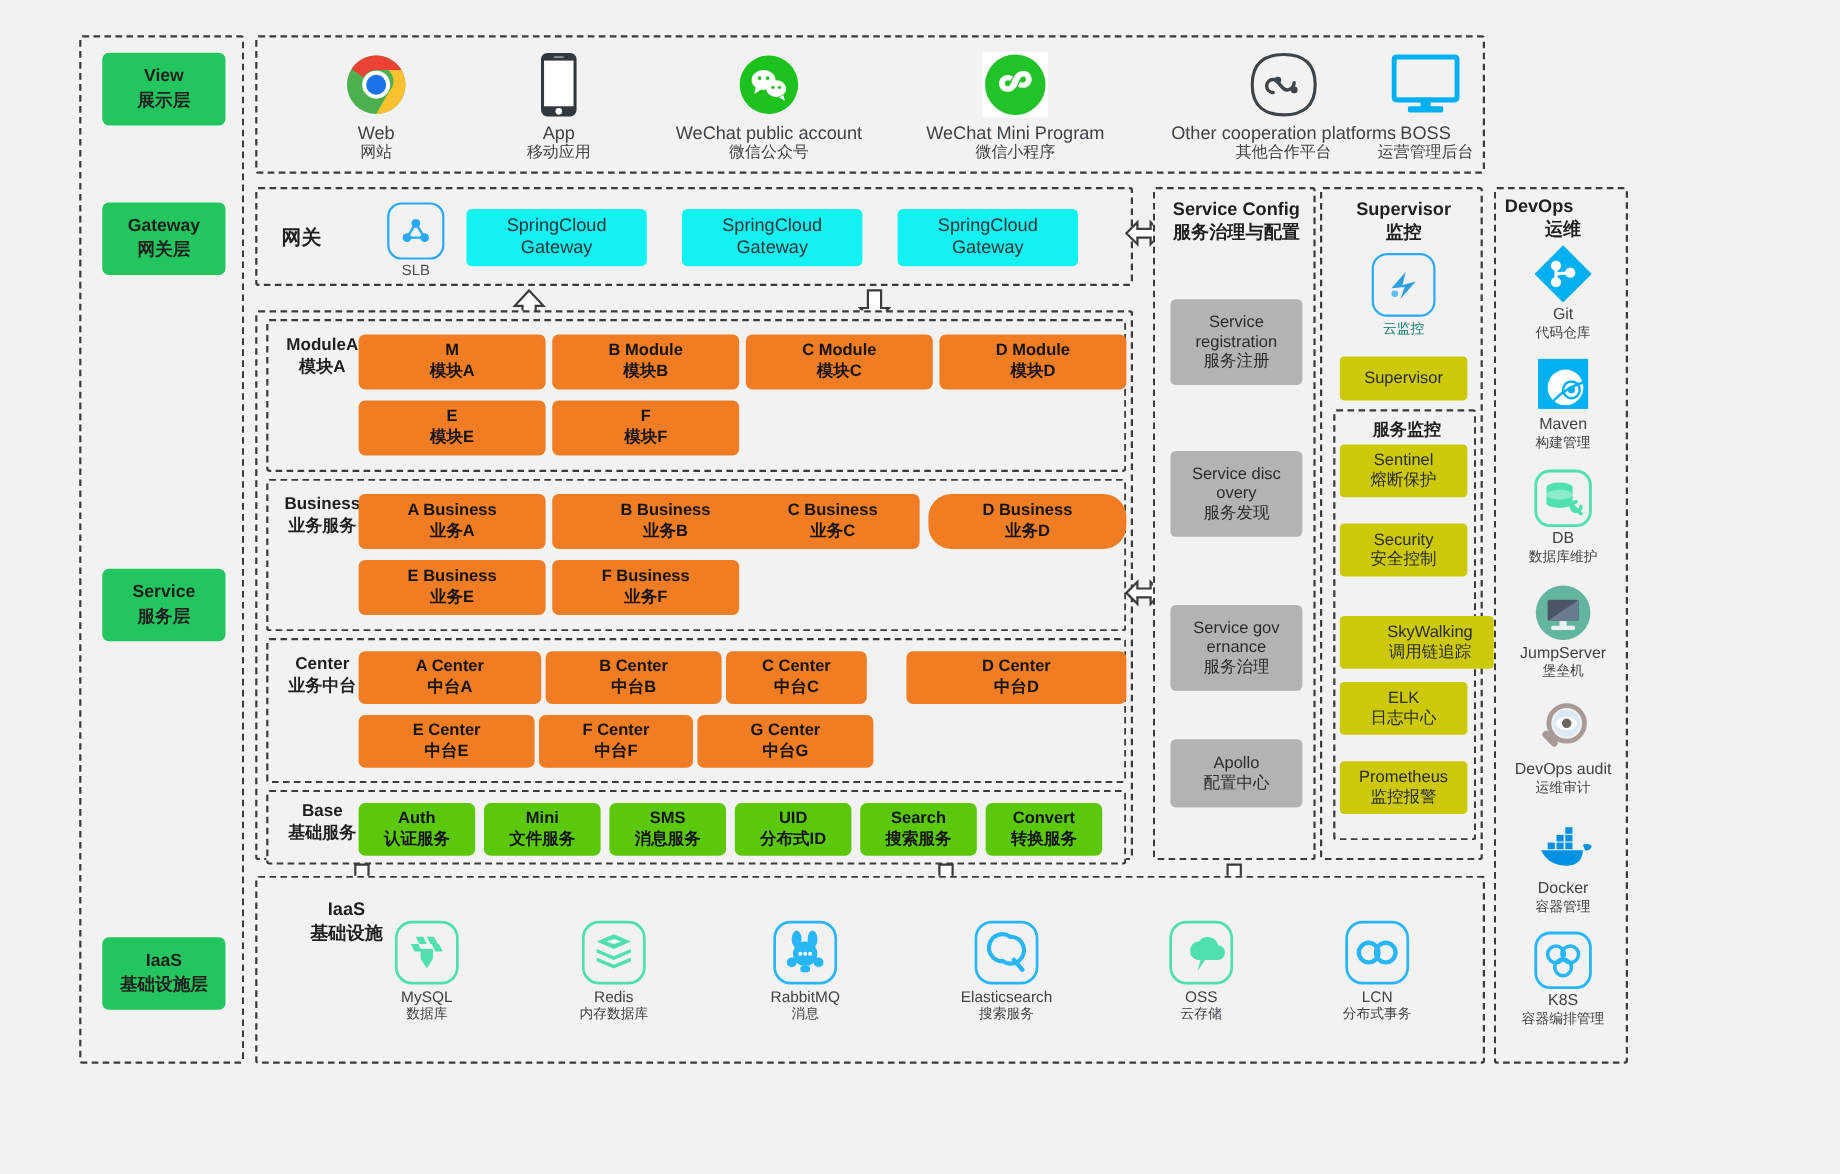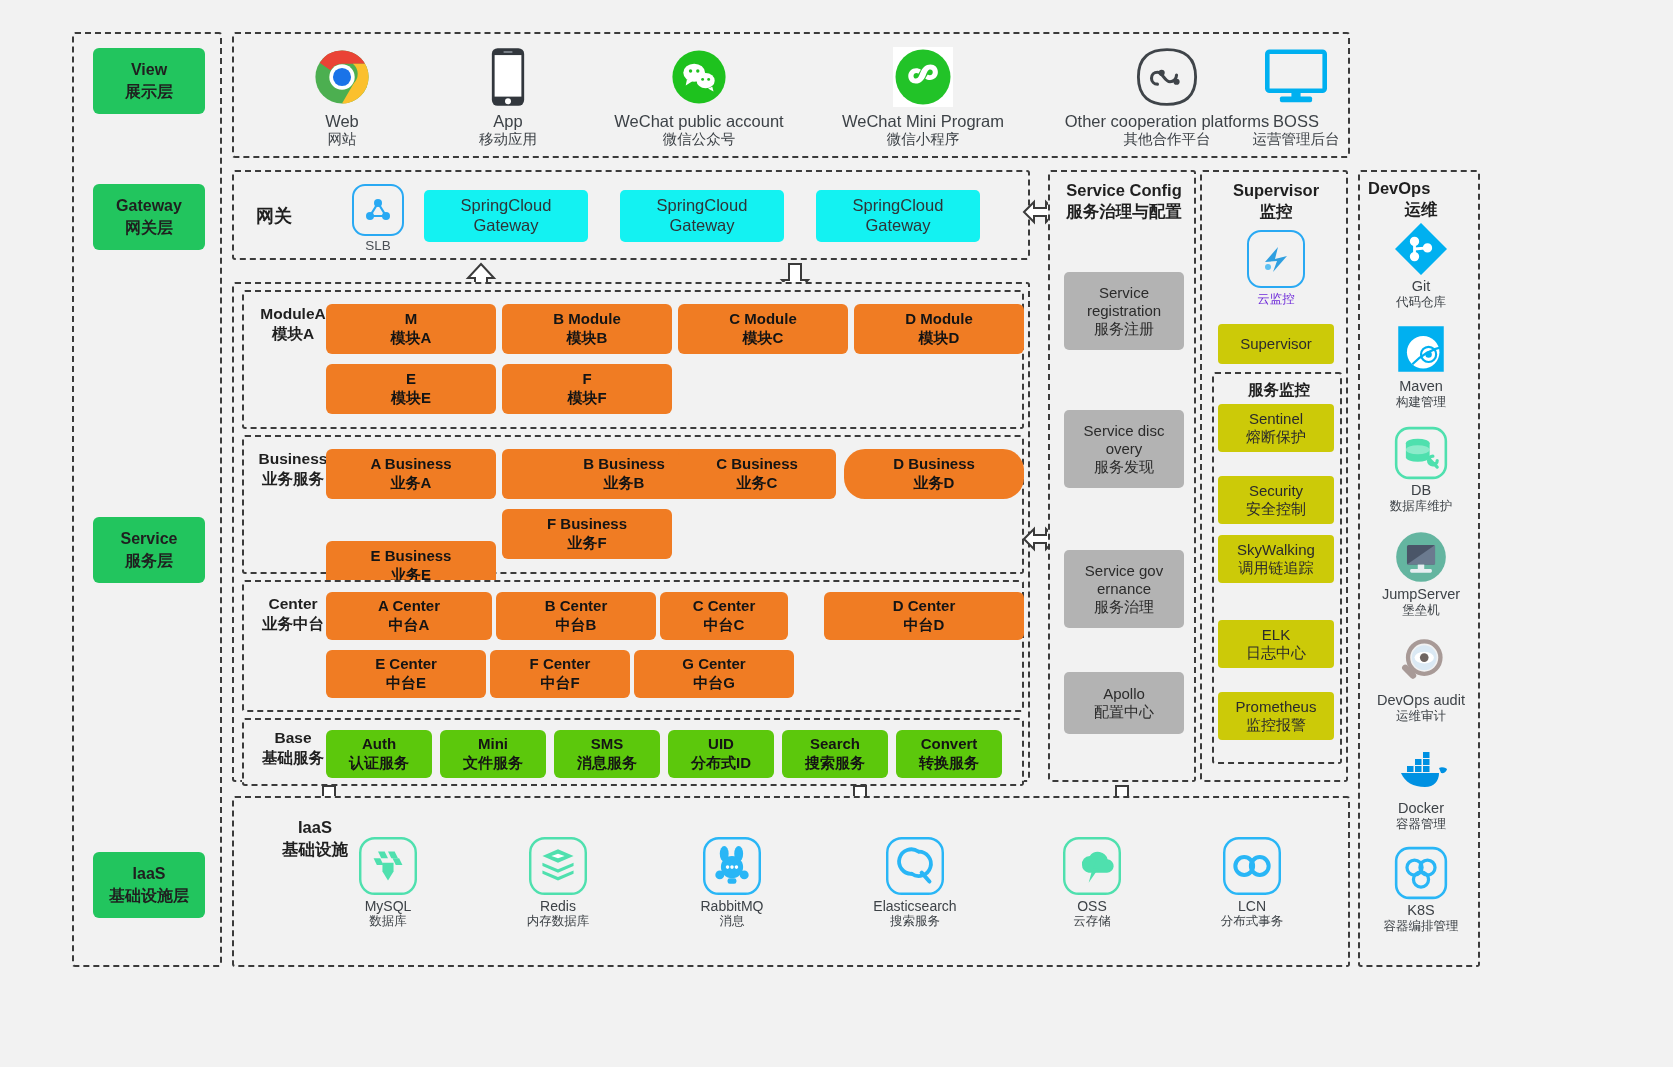--- a/index.html
+++ b/index.html
@@ -77,21 +77,21 @@
   .greybox{
     position:absolute;left:14px;width:120px;background:#b3b3b3;border-radius:5px;
     display:flex;flex-direction:column;align-items:center;justify-content:center;
     font-size:15px;color:#2b2b2b;line-height:1.22;text-align:center;
   }
 
   #sup-box{left:1200px;top:170px;width:148px;height:612px;}
   #sup-title{position:absolute;left:0;top:8px;width:148px;text-align:center;font-size:16.5px;font-weight:bold;color:#1f1f1f;line-height:1.3;}
   #cloudmon{position:absolute;left:0;top:58px;width:148px;text-align:center;}
   #cloudmon .sq{width:54px;height:54px;margin:0 auto;border:2.5px solid #29a9f3;border-radius:14px;display:flex;align-items:center;justify-content:center;}
-  #cloudmon .cap{font-size:12.5px;color:#6d28d9;margin-top:3px;}
+  #cloudmon .cap{font-size:12.5px;color:#0f766e;margin-top:3px;}
   .yellow{
     position:absolute;left:16px;width:116px;background:#ccca08;border-radius:4px;
     display:flex;flex-direction:column;align-items:center;justify-content:center;
     font-size:15px;color:#2b2b2b;line-height:1.2;text-align:center;
   }
   #svcmon-box{position:absolute;left:10px;top:200px;width:130px;height:392px;border:2px dashed #3b3b3b;border-radius:3px;box-sizing:border-box;}
   #svcmon-title{position:absolute;left:0;top:6px;width:130px;text-align:center;font-size:15.5px;font-weight:bold;color:#1f1f1f;}
 
   #dev-box{left:1358px;top:170px;width:122px;height:797px;}
   #dev-title{position:absolute;left:8px;top:6px;width:106px;text-align:left;font-size:16.5px;font-weight:bold;color:#1f1f1f;line-height:1.3;}
@@ -292,33 +292,33 @@
 
     <div class="dash dash-thin grp" style="top:151px;height:139px;">
       <div class="glabel">
         <div>Business</div>
         <div>业务服务</div>
       </div>
       <div class="card orange" style="left:82px;top:12px;width:170px;height:50px;">
         <span>A Business</span>
         <span>业务A</span>
       </div>
-      <div class="card orange" style="left:258px;top:12px;width:206px;height:50px;padding-left:19px;">
+      <div class="card orange" style="left:258px;top:12px;width:206px;height:50px;">
         <span>B Business</span>
         <span>业务B</span>
       </div>
       <div class="card orange" style="left:434px;top:12px;width:158px;height:50px;">
         <span>C Business</span>
         <span>业务C</span>
       </div>
       <div class="card orange" style="left:600px;top:12px;width:180px;height:50px;border-radius:21px;">
         <span>D Business</span>
         <span>业务D</span>
       </div>
-      <div class="card orange" style="left:82px;top:72px;width:170px;height:50px;margin-top:32px;">
+      <div class="card orange" style="left:82px;top:72px;width:170px;height:50px;">
         <span>E Business</span>
         <span>业务E</span>
       </div>
       <div class="card orange" style="left:258px;top:72px;width:170px;height:50px;">
         <span>F Business</span>
         <span>业务F</span>
       </div>
     </div>
 
     <div class="dash dash-thin grp" style="top:296px;height:132px;">
@@ -451,21 +451,21 @@
     </div>
 
     <div class="yellow" style="top:232px;height:48px;">
       <span>Sentinel</span>
       <span>熔断保护</span>
     </div>
     <div class="yellow" style="top:304px;height:48px;">
       <span>Security</span>
       <span>安全控制</span>
     </div>
-    <div class="yellow" style="top:363px;height:48px;">
+    <div class="yellow" style="top:388px;height:48px;padding-left:24px;">
       <span>SkyWalking</span>
       <span>调用链追踪</span>
     </div>
     <div class="yellow" style="top:448px;height:48px;">
       <span>ELK</span>
       <span>日志中心</span>
     </div>
     <div class="yellow" style="top:520px;height:48px;">
       <span>Prometheus</span>
       <span>监控报警</span>

